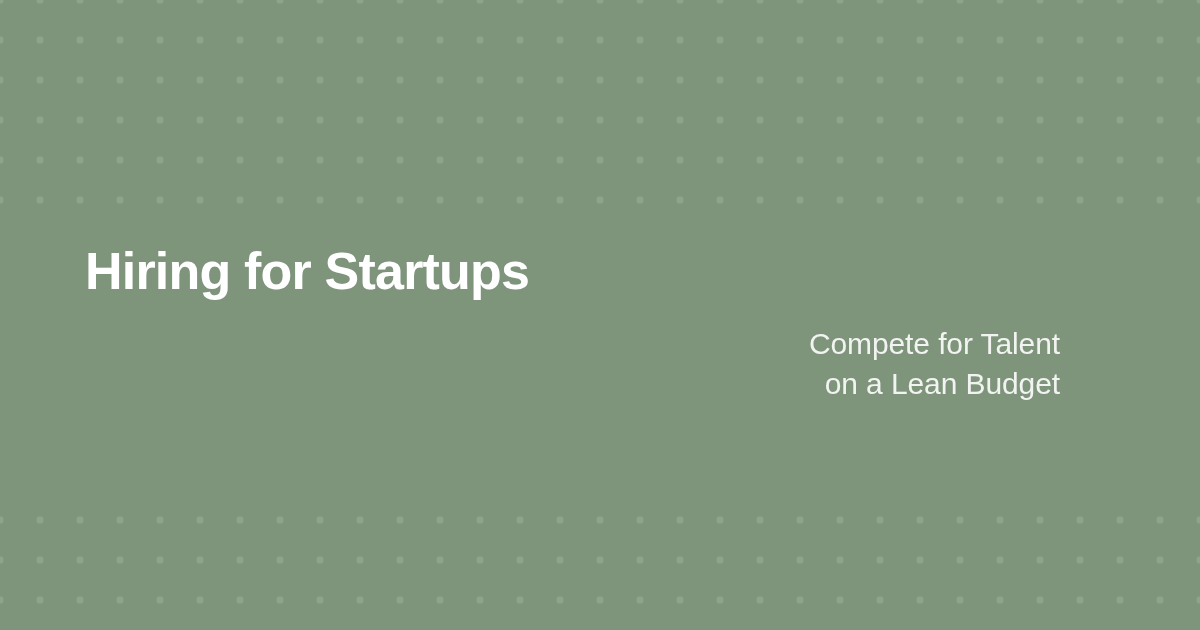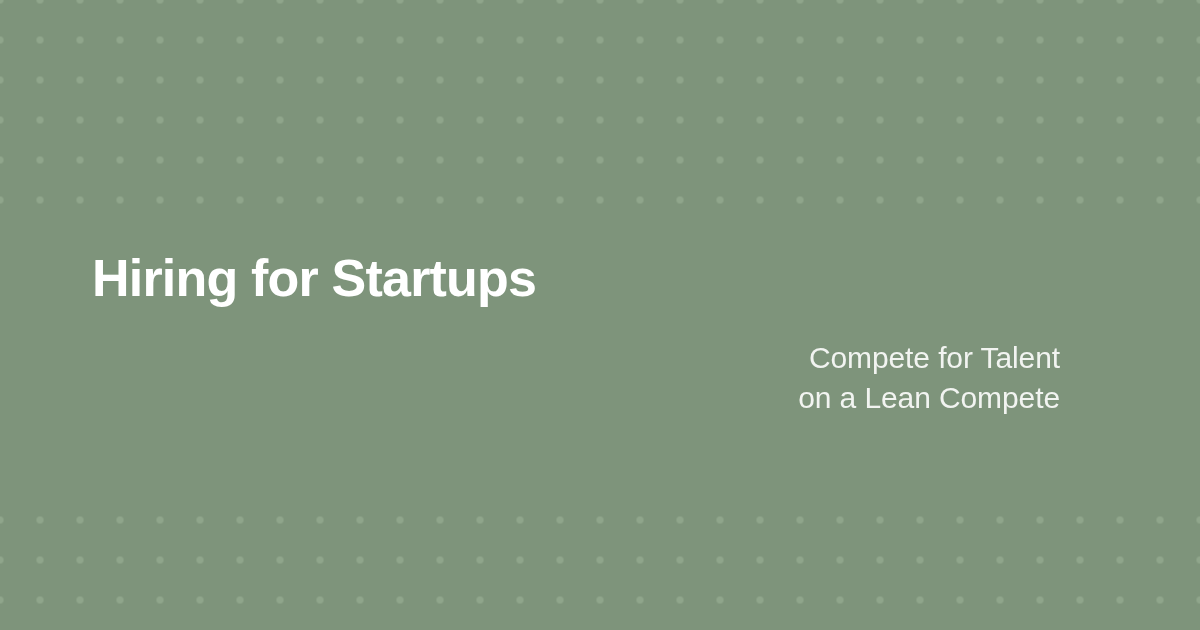--- a/index.html
+++ b/index.html
@@ -54,21 +54,21 @@
 
   
   .content {
     position: absolute;
     left: 80px;
     top: 236px;
     width: 980px;
   }
 
   .headline {
-    margin: 12px;
+    margin: 5px;
     font-family: "Liberation Sans", sans-serif;
     font-size: 52px;
     line-height: 60px;
     font-weight: 700;
     letter-spacing: -0.8px;
     color: #ffffff;
     white-space: nowrap;
   }
 
   .subhead {
@@ -95,18 +95,18 @@
 
   <div class="dot-grid"></div>
   <div class="dot-mask"></div>
 
   <div class="content">
 
     <h1 class="headline">Hiring for Startups</h1>
 
     <p class="subhead">
       <span class="subhead-line">Compete for Talent</span>
-      <span class="subhead-line">on a Lean Compete</span>
+      <span class="subhead-line">on a Lean Budget</span>
     </p>
 
   </div>
 
 </div>
 
 </body></html>

